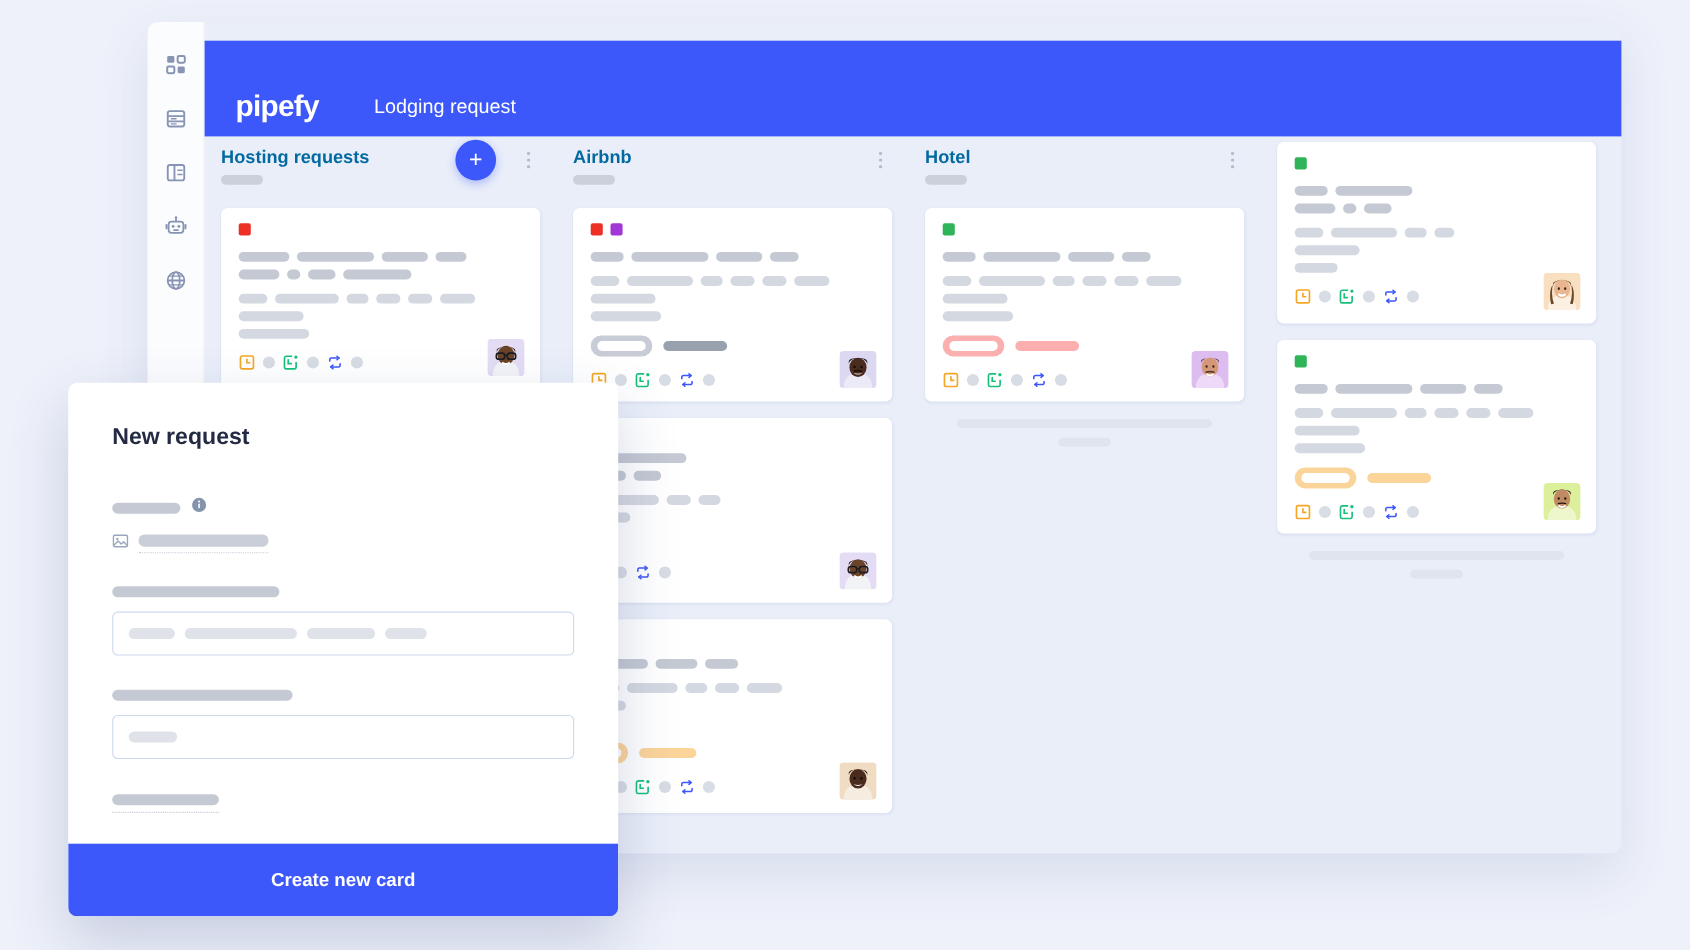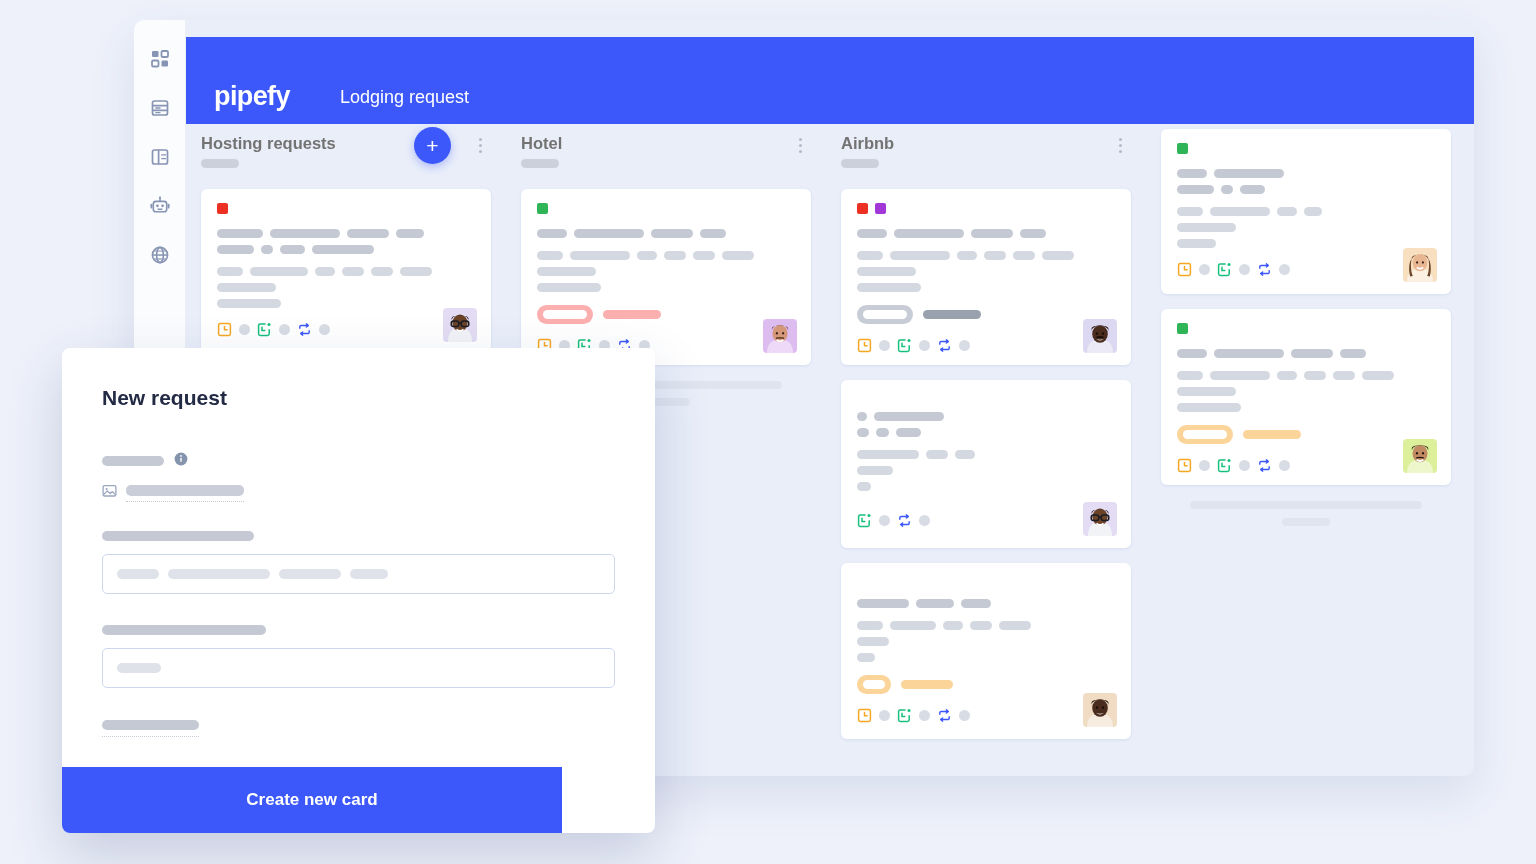--- a/index.html
+++ b/index.html
@@ -81,21 +81,21 @@
     flex: 0 0 320px;
     padding: 0 15px;
     position: relative;
   }
   .col-head {
     height: 60px;
     display: flex; align-items: flex-start;
     position: relative;
   }
   .col-title {
-    font-size: 16.5px; font-weight: 700; color: #737373;
+    font-size: 16.5px; font-weight: 700; color: #0369a1;
     line-height: 1;
     padding-top: 6px;
   }
   .col-sub {
     position: absolute; left: 0; top: 30px;
     width: 38px; height: 9px; border-radius: 5px; background: #ccd0da;
   }
   .col-add {
     position: absolute; right: 40px; top: -2px;
     width: 37px; height: 37px; border-radius: 50%;
@@ -145,21 +145,21 @@
     position: absolute; right: 14px; bottom: 12px;
     width: 34px; height: 34px; border-radius: 4px; overflow: hidden;
   }
   .ghost-rows { margin-top: 16px; text-align:center; }
   .ghost-1 { height: 8px; border-radius: 4px; background: #dfe4ef; margin: 0 auto 9px; }
   .ghost-2 { height: 8px; border-radius: 4px; background: #dfe4ef; margin: 0 auto; }
 
   
   .modal {
     position: absolute; left: 62px; top: 348px;
-    width: 593px; height: 485px;
+    width: 500px; height: 485px;
     background: #fff;
     border-radius: 8px;
     box-shadow: 0 22px 55px rgba(40,60,120,.20);
     overflow: hidden;
   }
   .modal-body { padding: 38px 40px 0 40px; height: 419px; position: relative; }
   .modal-title { font-size: 21px; font-weight: 700; color: #232a44; }
   .field-label { height: 10px; border-radius: 5px; background: #c4c9d3; }
   .dotted-line { border-bottom: 1px dotted #c6cbd6; height: 1px; }
   .modal-input {
@@ -370,20 +370,221 @@
               <rect x="18.2" y="13" width="7.6" height="5.6" rx="2.3" fill="none" stroke="#1c1c24" stroke-width="1.5"></rect>
               <line x1="15.8" y1="15" x2="18.2" y2="15" stroke="#1c1c24" stroke-width="1.4"></line>
               <path d="M13.4 21.6 Q17 24.6 20.6 21.6" stroke="#fff" stroke-width="2" fill="none"></path>
             </svg>
           </div>
         </div>
       </div>
 
       <div class="column">
         <div class="col-head">
+          <div class="col-title">Airbnb</div>
+          <div class="col-sub"></div>
+          <div class="col-kebab">
+              <i></i>
+              <i></i>
+              <i></i>
+            </div>
+        </div>
+
+        <div class="card" style="min-height:172px">
+          <div class="labels">
+            <span class="label-sq" style="background:#ed3024"></span>
+            <span class="label-sq" style="background:#a236d6"></span>
+          </div>
+          <div class="sk-row">
+            <span class="sk" style="width:30px"></span>
+              <span class="sk" style="width:70px"></span>
+            <span class="sk" style="width:42px"></span>
+              <span class="sk" style="width:26px"></span>
+          </div>
+          <div class="sk-row sk-gap">
+            <span class="sk sk-l" style="width:26px"></span>
+              <span class="sk sk-l" style="width:60px"></span>
+            <span class="sk sk-l" style="width:20px"></span>
+              <span class="sk sk-l" style="width:22px"></span>
+            <span class="sk sk-l" style="width:22px"></span>
+              <span class="sk sk-l" style="width:32px"></span>
+          </div>
+          <div class="sk-row">
+            <span class="sk sk-l" style="width:59px"></span>
+          </div>
+          <div class="sk-row">
+            <span class="sk sk-l" style="width:64px"></span>
+          </div>
+          <div class="badge-row">
+            <span class="pill-badge" style="background:#c7ccd6;width:56px">
+              <span class="pill-inner" style="width:44px"></span>
+            </span>
+            <span class="bar-badge" style="background:#9aa1ae;width:58px"></span>
+          </div>
+          <div class="card-foot">
+            <span class="foot-icon">
+              <svg width="15" height="15" viewBox="0 0 15 15" fill="none" stroke="#f5a623" stroke-width="1.5">
+                <rect x="1.6" y="1.6" width="11.8" height="11.8" rx="1.7"></rect>
+                <path d="M7.5 4.6 V7.8 H10.1" stroke-linecap="round"></path>
+              </svg>
+            </span>
+            <span class="foot-dot"></span>
+            <span class="foot-icon">
+              <svg width="15" height="15" viewBox="0 0 15 15" fill="none" stroke="#17c07b" stroke-width="1.5">
+                <path d="M12.2 7.2 V12 A1.6 1.6 0 0 1 10.6 13.4 H3.1 A1.6 1.6 0 0 1 1.6 12 V3.4 A1.6 1.6 0 0 1 3.1 1.9 H8.6"></path>
+                <path d="M5 5.2 V8.6 H7.8" stroke-linecap="round"></path>
+                <circle cx="12" cy="2.6" r="1.5" fill="#17c07b" stroke="none"></circle>
+              </svg>
+            </span>
+            <span class="foot-dot"></span>
+            <span class="foot-icon">
+              <svg width="17" height="15" viewBox="0 0 17 15" fill="none" stroke="#3c57fa" stroke-width="1.6" stroke-linecap="round" stroke-linejoin="round">
+                <path d="M3.2 6.1 V4.4 A1.5 1.5 0 0 1 4.7 2.9 H12.6"></path>
+                  <path d="M10.6 1.1 L12.8 2.9 L10.6 4.7"></path>
+                <path d="M13.8 8.9 V10.6 A1.5 1.5 0 0 1 12.3 12.1 H4.4"></path>
+                  <path d="M6.4 13.9 L4.2 12.1 L6.4 10.3"></path>
+              </svg>
+            </span>
+            <span class="foot-dot"></span>
+          </div>
+          <div class="card-avatar">
+            <svg width="34" height="34" viewBox="0 0 34 34">
+              <rect width="34" height="34" fill="#dcd8f2"></rect>
+              <path d="M4 34 C4 24 10 20 17 20 C24 20 30 24 30 34 Z" fill="#eceaf6"></path>
+              <ellipse cx="17" cy="15" rx="7.8" ry="8.8" fill="#4a2c1e"></ellipse>
+              <path d="M8.6 12.2 C8.6 4.8 25.4 4.8 25.4 12.2 L25.4 9.6 C25.4 5.4 8.6 5.4 8.6 9.6 Z" fill="#1a0f0a"></path>
+              <ellipse cx="13.9" cy="14.6" rx="1" ry="1.2" fill="#120b07"></ellipse>
+              <ellipse cx="20.1" cy="14.6" rx="1" ry="1.2" fill="#120b07"></ellipse>
+              <path d="M12.9 19.8 Q17 23.2 21.1 19.8 Q17 21.6 12.9 19.8" fill="#fff"></path>
+              <path d="M13.4 18.4 Q17 17.4 20.6 18.4" stroke="#1a0f0a" stroke-width="1.6" fill="none"></path>
+            </svg>
+          </div>
+        </div>
+
+        <div class="card" style="min-height:168px">
+          <div class="sk-row" style="margin-top:18px">
+            <span class="sk" style="width:10px"></span>
+              <span class="sk" style="width:70px"></span>
+          </div>
+          <div class="sk-row">
+            <span class="sk" style="width:12px"></span>
+              <span class="sk" style="width:13px"></span>
+              <span class="sk" style="width:25px"></span>
+          </div>
+          <div class="sk-row sk-gap">
+            <span class="sk sk-l" style="width:62px"></span>
+              <span class="sk sk-l" style="width:22px"></span>
+              <span class="sk sk-l" style="width:20px"></span>
+          </div>
+          <div class="sk-row">
+            <span class="sk sk-l" style="width:36px"></span>
+          </div>
+          <div class="sk-row">
+            <span class="sk sk-l" style="width:14px"></span>
+          </div>
+          <div class="card-foot" style="margin-top:22px">
+            <span class="foot-icon">
+              <svg width="15" height="15" viewBox="0 0 15 15" fill="none" stroke="#17c07b" stroke-width="1.5">
+                <path d="M12.2 7.2 V12 A1.6 1.6 0 0 1 10.6 13.4 H3.1 A1.6 1.6 0 0 1 1.6 12 V3.4 A1.6 1.6 0 0 1 3.1 1.9 H8.6"></path>
+                <path d="M5 5.2 V8.6 H7.8" stroke-linecap="round"></path>
+                <circle cx="12" cy="2.6" r="1.5" fill="#17c07b" stroke="none"></circle>
+              </svg>
+            </span>
+            <span class="foot-dot"></span>
+            <span class="foot-icon">
+              <svg width="17" height="15" viewBox="0 0 17 15" fill="none" stroke="#3c57fa" stroke-width="1.6" stroke-linecap="round" stroke-linejoin="round">
+                <path d="M3.2 6.1 V4.4 A1.5 1.5 0 0 1 4.7 2.9 H12.6"></path>
+                  <path d="M10.6 1.1 L12.8 2.9 L10.6 4.7"></path>
+                <path d="M13.8 8.9 V10.6 A1.5 1.5 0 0 1 12.3 12.1 H4.4"></path>
+                  <path d="M6.4 13.9 L4.2 12.1 L6.4 10.3"></path>
+              </svg>
+            </span>
+            <span class="foot-dot"></span>
+          </div>
+          <div class="card-avatar">
+            <svg width="34" height="34" viewBox="0 0 34 34">
+              <rect width="34" height="34" fill="#e3dcf4"></rect>
+              <path d="M5 34 C5 24 10 20 17 20 C24 20 29 24 29 34 Z" fill="#f2f3f7"></path>
+              <ellipse cx="17" cy="15" rx="7.6" ry="8.6" fill="#6b4328"></ellipse>
+              <path d="M8.6 13 C8.6 5 25.4 5 25.4 13 L25.4 10.5 C25.4 6 8.6 6 8.6 10.5 Z" fill="#231611"></path>
+              <rect x="8.2" y="13" width="7.6" height="5.6" rx="2.3" fill="none" stroke="#1c1c24" stroke-width="1.5"></rect>
+              <rect x="18.2" y="13" width="7.6" height="5.6" rx="2.3" fill="none" stroke="#1c1c24" stroke-width="1.5"></rect>
+              <line x1="15.8" y1="15" x2="18.2" y2="15" stroke="#1c1c24" stroke-width="1.4"></line>
+              <path d="M13.4 21.6 Q17 24.6 20.6 21.6" stroke="#fff" stroke-width="2" fill="none"></path>
+            </svg>
+          </div>
+        </div>
+
+        <div class="card" style="min-height:176px">
+          <div class="sk-row" style="margin-top:22px">
+            <span class="sk" style="width:52px"></span>
+              <span class="sk" style="width:38px"></span>
+              <span class="sk" style="width:30px"></span>
+          </div>
+          <div class="sk-row sk-gap">
+            <span class="sk sk-l" style="width:26px"></span>
+              <span class="sk sk-l" style="width:46px"></span>
+            <span class="sk sk-l" style="width:20px"></span>
+              <span class="sk sk-l" style="width:22px"></span>
+              <span class="sk sk-l" style="width:32px"></span>
+          </div>
+          <div class="sk-row">
+            <span class="sk sk-l" style="width:32px"></span>
+          </div>
+          <div class="sk-row">
+            <span class="sk sk-l" style="width:18px"></span>
+          </div>
+          <div class="badge-row">
+            <span class="pill-badge" style="background:#fbd49a;width:34px">
+              <span class="pill-inner" style="width:22px"></span>
+            </span>
+            <span class="bar-badge" style="background:#fbd49a;width:52px"></span>
+          </div>
+          <div class="card-foot">
+            <span class="foot-icon">
+              <svg width="15" height="15" viewBox="0 0 15 15" fill="none" stroke="#f5a623" stroke-width="1.5">
+                <rect x="1.6" y="1.6" width="11.8" height="11.8" rx="1.7"></rect>
+                <path d="M7.5 4.6 V7.8 H10.1" stroke-linecap="round"></path>
+              </svg>
+            </span>
+            <span class="foot-dot"></span>
+            <span class="foot-icon">
+              <svg width="15" height="15" viewBox="0 0 15 15" fill="none" stroke="#17c07b" stroke-width="1.5">
+                <path d="M12.2 7.2 V12 A1.6 1.6 0 0 1 10.6 13.4 H3.1 A1.6 1.6 0 0 1 1.6 12 V3.4 A1.6 1.6 0 0 1 3.1 1.9 H8.6"></path>
+                <path d="M5 5.2 V8.6 H7.8" stroke-linecap="round"></path>
+                <circle cx="12" cy="2.6" r="1.5" fill="#17c07b" stroke="none"></circle>
+              </svg>
+            </span>
+            <span class="foot-dot"></span>
+            <span class="foot-icon">
+              <svg width="17" height="15" viewBox="0 0 17 15" fill="none" stroke="#3c57fa" stroke-width="1.6" stroke-linecap="round" stroke-linejoin="round">
+                <path d="M3.2 6.1 V4.4 A1.5 1.5 0 0 1 4.7 2.9 H12.6"></path>
+                  <path d="M10.6 1.1 L12.8 2.9 L10.6 4.7"></path>
+                <path d="M13.8 8.9 V10.6 A1.5 1.5 0 0 1 12.3 12.1 H4.4"></path>
+                  <path d="M6.4 13.9 L4.2 12.1 L6.4 10.3"></path>
+              </svg>
+            </span>
+            <span class="foot-dot"></span>
+          </div>
+          <div class="card-avatar">
+            <svg width="34" height="34" viewBox="0 0 34 34">
+              <rect width="34" height="34" fill="#f0dcc3"></rect>
+              <path d="M4 34 C4 24 10 20 17 20 C24 20 30 24 30 34 Z" fill="#f6ece0"></path>
+              <ellipse cx="17" cy="15" rx="7.8" ry="8.8" fill="#4a2c1e"></ellipse>
+              <path d="M8.6 12.2 C8.6 4.8 25.4 4.8 25.4 12.2 L25.4 9.6 C25.4 5.4 8.6 5.4 8.6 9.6 Z" fill="#1a0f0a"></path>
+              <ellipse cx="13.9" cy="14.6" rx="1" ry="1.2" fill="#120b07"></ellipse>
+              <ellipse cx="20.1" cy="14.6" rx="1" ry="1.2" fill="#120b07"></ellipse>
+              <path d="M12.9 19.8 Q17 23.2 21.1 19.8 Q17 21.6 12.9 19.8" fill="#fff"></path>
+            </svg>
+          </div>
+        </div>
+      </div>
+
+      <div class="column">
+        <div class="col-head">
           <div class="col-title">Hotel</div>
           <div class="col-sub"></div>
           <div class="col-kebab">
               <i></i>
               <i></i>
               <i></i>
             </div>
         </div>
 
         <div class="card" style="min-height:172px">
@@ -452,221 +653,20 @@
               <ellipse cx="20.1" cy="14.2" rx="1" ry="1.2" fill="#3a2318"></ellipse>
               <path d="M13 18.4 Q17 17.6 21 18.4 L21 20 Q17 19.2 13 20 Z" fill="#5a3926"></path>
               <path d="M13.6 21 Q17 23.6 20.4 21" stroke="#fff" stroke-width="1.8" fill="none"></path>
             </svg>
           </div>
         </div>
 
         <div class="ghost-rows">
           <div class="ghost-1" style="width:232px"></div>
           <div class="ghost-2" style="width:48px"></div>
-        </div>
-      </div>
-
-      <div class="column">
-        <div class="col-head">
-          <div class="col-title">Airbnb</div>
-          <div class="col-sub"></div>
-          <div class="col-kebab">
-              <i></i>
-              <i></i>
-              <i></i>
-            </div>
-        </div>
-
-        <div class="card" style="min-height:172px">
-          <div class="labels">
-            <span class="label-sq" style="background:#ed3024"></span>
-            <span class="label-sq" style="background:#a236d6"></span>
-          </div>
-          <div class="sk-row">
-            <span class="sk" style="width:30px"></span>
-              <span class="sk" style="width:70px"></span>
-            <span class="sk" style="width:42px"></span>
-              <span class="sk" style="width:26px"></span>
-          </div>
-          <div class="sk-row sk-gap">
-            <span class="sk sk-l" style="width:26px"></span>
-              <span class="sk sk-l" style="width:60px"></span>
-            <span class="sk sk-l" style="width:20px"></span>
-              <span class="sk sk-l" style="width:22px"></span>
-            <span class="sk sk-l" style="width:22px"></span>
-              <span class="sk sk-l" style="width:32px"></span>
-          </div>
-          <div class="sk-row">
-            <span class="sk sk-l" style="width:59px"></span>
-          </div>
-          <div class="sk-row">
-            <span class="sk sk-l" style="width:64px"></span>
-          </div>
-          <div class="badge-row">
-            <span class="pill-badge" style="background:#c7ccd6;width:56px">
-              <span class="pill-inner" style="width:44px"></span>
-            </span>
-            <span class="bar-badge" style="background:#9aa1ae;width:58px"></span>
-          </div>
-          <div class="card-foot">
-            <span class="foot-icon">
-              <svg width="15" height="15" viewBox="0 0 15 15" fill="none" stroke="#f5a623" stroke-width="1.5">
-                <rect x="1.6" y="1.6" width="11.8" height="11.8" rx="1.7"></rect>
-                <path d="M7.5 4.6 V7.8 H10.1" stroke-linecap="round"></path>
-              </svg>
-            </span>
-            <span class="foot-dot"></span>
-            <span class="foot-icon">
-              <svg width="15" height="15" viewBox="0 0 15 15" fill="none" stroke="#17c07b" stroke-width="1.5">
-                <path d="M12.2 7.2 V12 A1.6 1.6 0 0 1 10.6 13.4 H3.1 A1.6 1.6 0 0 1 1.6 12 V3.4 A1.6 1.6 0 0 1 3.1 1.9 H8.6"></path>
-                <path d="M5 5.2 V8.6 H7.8" stroke-linecap="round"></path>
-                <circle cx="12" cy="2.6" r="1.5" fill="#17c07b" stroke="none"></circle>
-              </svg>
-            </span>
-            <span class="foot-dot"></span>
-            <span class="foot-icon">
-              <svg width="17" height="15" viewBox="0 0 17 15" fill="none" stroke="#3c57fa" stroke-width="1.6" stroke-linecap="round" stroke-linejoin="round">
-                <path d="M3.2 6.1 V4.4 A1.5 1.5 0 0 1 4.7 2.9 H12.6"></path>
-                  <path d="M10.6 1.1 L12.8 2.9 L10.6 4.7"></path>
-                <path d="M13.8 8.9 V10.6 A1.5 1.5 0 0 1 12.3 12.1 H4.4"></path>
-                  <path d="M6.4 13.9 L4.2 12.1 L6.4 10.3"></path>
-              </svg>
-            </span>
-            <span class="foot-dot"></span>
-          </div>
-          <div class="card-avatar">
-            <svg width="34" height="34" viewBox="0 0 34 34">
-              <rect width="34" height="34" fill="#dcd8f2"></rect>
-              <path d="M4 34 C4 24 10 20 17 20 C24 20 30 24 30 34 Z" fill="#eceaf6"></path>
-              <ellipse cx="17" cy="15" rx="7.8" ry="8.8" fill="#4a2c1e"></ellipse>
-              <path d="M8.6 12.2 C8.6 4.8 25.4 4.8 25.4 12.2 L25.4 9.6 C25.4 5.4 8.6 5.4 8.6 9.6 Z" fill="#1a0f0a"></path>
-              <ellipse cx="13.9" cy="14.6" rx="1" ry="1.2" fill="#120b07"></ellipse>
-              <ellipse cx="20.1" cy="14.6" rx="1" ry="1.2" fill="#120b07"></ellipse>
-              <path d="M12.9 19.8 Q17 23.2 21.1 19.8 Q17 21.6 12.9 19.8" fill="#fff"></path>
-              <path d="M13.4 18.4 Q17 17.4 20.6 18.4" stroke="#1a0f0a" stroke-width="1.6" fill="none"></path>
-            </svg>
-          </div>
-        </div>
-
-        <div class="card" style="min-height:168px">
-          <div class="sk-row" style="margin-top:18px">
-            <span class="sk" style="width:10px"></span>
-              <span class="sk" style="width:70px"></span>
-          </div>
-          <div class="sk-row">
-            <span class="sk" style="width:12px"></span>
-              <span class="sk" style="width:13px"></span>
-              <span class="sk" style="width:25px"></span>
-          </div>
-          <div class="sk-row sk-gap">
-            <span class="sk sk-l" style="width:62px"></span>
-              <span class="sk sk-l" style="width:22px"></span>
-              <span class="sk sk-l" style="width:20px"></span>
-          </div>
-          <div class="sk-row">
-            <span class="sk sk-l" style="width:36px"></span>
-          </div>
-          <div class="sk-row">
-            <span class="sk sk-l" style="width:14px"></span>
-          </div>
-          <div class="card-foot" style="margin-top:22px">
-            <span class="foot-icon">
-              <svg width="15" height="15" viewBox="0 0 15 15" fill="none" stroke="#17c07b" stroke-width="1.5">
-                <path d="M12.2 7.2 V12 A1.6 1.6 0 0 1 10.6 13.4 H3.1 A1.6 1.6 0 0 1 1.6 12 V3.4 A1.6 1.6 0 0 1 3.1 1.9 H8.6"></path>
-                <path d="M5 5.2 V8.6 H7.8" stroke-linecap="round"></path>
-                <circle cx="12" cy="2.6" r="1.5" fill="#17c07b" stroke="none"></circle>
-              </svg>
-            </span>
-            <span class="foot-dot"></span>
-            <span class="foot-icon">
-              <svg width="17" height="15" viewBox="0 0 17 15" fill="none" stroke="#3c57fa" stroke-width="1.6" stroke-linecap="round" stroke-linejoin="round">
-                <path d="M3.2 6.1 V4.4 A1.5 1.5 0 0 1 4.7 2.9 H12.6"></path>
-                  <path d="M10.6 1.1 L12.8 2.9 L10.6 4.7"></path>
-                <path d="M13.8 8.9 V10.6 A1.5 1.5 0 0 1 12.3 12.1 H4.4"></path>
-                  <path d="M6.4 13.9 L4.2 12.1 L6.4 10.3"></path>
-              </svg>
-            </span>
-            <span class="foot-dot"></span>
-          </div>
-          <div class="card-avatar">
-            <svg width="34" height="34" viewBox="0 0 34 34">
-              <rect width="34" height="34" fill="#e3dcf4"></rect>
-              <path d="M5 34 C5 24 10 20 17 20 C24 20 29 24 29 34 Z" fill="#f2f3f7"></path>
-              <ellipse cx="17" cy="15" rx="7.6" ry="8.6" fill="#6b4328"></ellipse>
-              <path d="M8.6 13 C8.6 5 25.4 5 25.4 13 L25.4 10.5 C25.4 6 8.6 6 8.6 10.5 Z" fill="#231611"></path>
-              <rect x="8.2" y="13" width="7.6" height="5.6" rx="2.3" fill="none" stroke="#1c1c24" stroke-width="1.5"></rect>
-              <rect x="18.2" y="13" width="7.6" height="5.6" rx="2.3" fill="none" stroke="#1c1c24" stroke-width="1.5"></rect>
-              <line x1="15.8" y1="15" x2="18.2" y2="15" stroke="#1c1c24" stroke-width="1.4"></line>
-              <path d="M13.4 21.6 Q17 24.6 20.6 21.6" stroke="#fff" stroke-width="2" fill="none"></path>
-            </svg>
-          </div>
-        </div>
-
-        <div class="card" style="min-height:176px">
-          <div class="sk-row" style="margin-top:22px">
-            <span class="sk" style="width:52px"></span>
-              <span class="sk" style="width:38px"></span>
-              <span class="sk" style="width:30px"></span>
-          </div>
-          <div class="sk-row sk-gap">
-            <span class="sk sk-l" style="width:26px"></span>
-              <span class="sk sk-l" style="width:46px"></span>
-            <span class="sk sk-l" style="width:20px"></span>
-              <span class="sk sk-l" style="width:22px"></span>
-              <span class="sk sk-l" style="width:32px"></span>
-          </div>
-          <div class="sk-row">
-            <span class="sk sk-l" style="width:32px"></span>
-          </div>
-          <div class="sk-row">
-            <span class="sk sk-l" style="width:18px"></span>
-          </div>
-          <div class="badge-row">
-            <span class="pill-badge" style="background:#fbd49a;width:34px">
-              <span class="pill-inner" style="width:22px"></span>
-            </span>
-            <span class="bar-badge" style="background:#fbd49a;width:52px"></span>
-          </div>
-          <div class="card-foot">
-            <span class="foot-icon">
-              <svg width="15" height="15" viewBox="0 0 15 15" fill="none" stroke="#f5a623" stroke-width="1.5">
-                <rect x="1.6" y="1.6" width="11.8" height="11.8" rx="1.7"></rect>
-                <path d="M7.5 4.6 V7.8 H10.1" stroke-linecap="round"></path>
-              </svg>
-            </span>
-            <span class="foot-dot"></span>
-            <span class="foot-icon">
-              <svg width="15" height="15" viewBox="0 0 15 15" fill="none" stroke="#17c07b" stroke-width="1.5">
-                <path d="M12.2 7.2 V12 A1.6 1.6 0 0 1 10.6 13.4 H3.1 A1.6 1.6 0 0 1 1.6 12 V3.4 A1.6 1.6 0 0 1 3.1 1.9 H8.6"></path>
-                <path d="M5 5.2 V8.6 H7.8" stroke-linecap="round"></path>
-                <circle cx="12" cy="2.6" r="1.5" fill="#17c07b" stroke="none"></circle>
-              </svg>
-            </span>
-            <span class="foot-dot"></span>
-            <span class="foot-icon">
-              <svg width="17" height="15" viewBox="0 0 17 15" fill="none" stroke="#3c57fa" stroke-width="1.6" stroke-linecap="round" stroke-linejoin="round">
-                <path d="M3.2 6.1 V4.4 A1.5 1.5 0 0 1 4.7 2.9 H12.6"></path>
-                  <path d="M10.6 1.1 L12.8 2.9 L10.6 4.7"></path>
-                <path d="M13.8 8.9 V10.6 A1.5 1.5 0 0 1 12.3 12.1 H4.4"></path>
-                  <path d="M6.4 13.9 L4.2 12.1 L6.4 10.3"></path>
-              </svg>
-            </span>
-            <span class="foot-dot"></span>
-          </div>
-          <div class="card-avatar">
-            <svg width="34" height="34" viewBox="0 0 34 34">
-              <rect width="34" height="34" fill="#f0dcc3"></rect>
-              <path d="M4 34 C4 24 10 20 17 20 C24 20 30 24 30 34 Z" fill="#f6ece0"></path>
-              <ellipse cx="17" cy="15" rx="7.8" ry="8.8" fill="#4a2c1e"></ellipse>
-              <path d="M8.6 12.2 C8.6 4.8 25.4 4.8 25.4 12.2 L25.4 9.6 C25.4 5.4 8.6 5.4 8.6 9.6 Z" fill="#1a0f0a"></path>
-              <ellipse cx="13.9" cy="14.6" rx="1" ry="1.2" fill="#120b07"></ellipse>
-              <ellipse cx="20.1" cy="14.6" rx="1" ry="1.2" fill="#120b07"></ellipse>
-              <path d="M12.9 19.8 Q17 23.2 21.1 19.8 Q17 21.6 12.9 19.8" fill="#fff"></path>
-            </svg>
-          </div>
         </div>
       </div>
 
       <div class="column">
 
         <div class="card" style="min-height:165px">
           <div class="labels">
             <span class="label-sq" style="background:#2fb457"></span>
           </div>
           <div class="sk-row">

